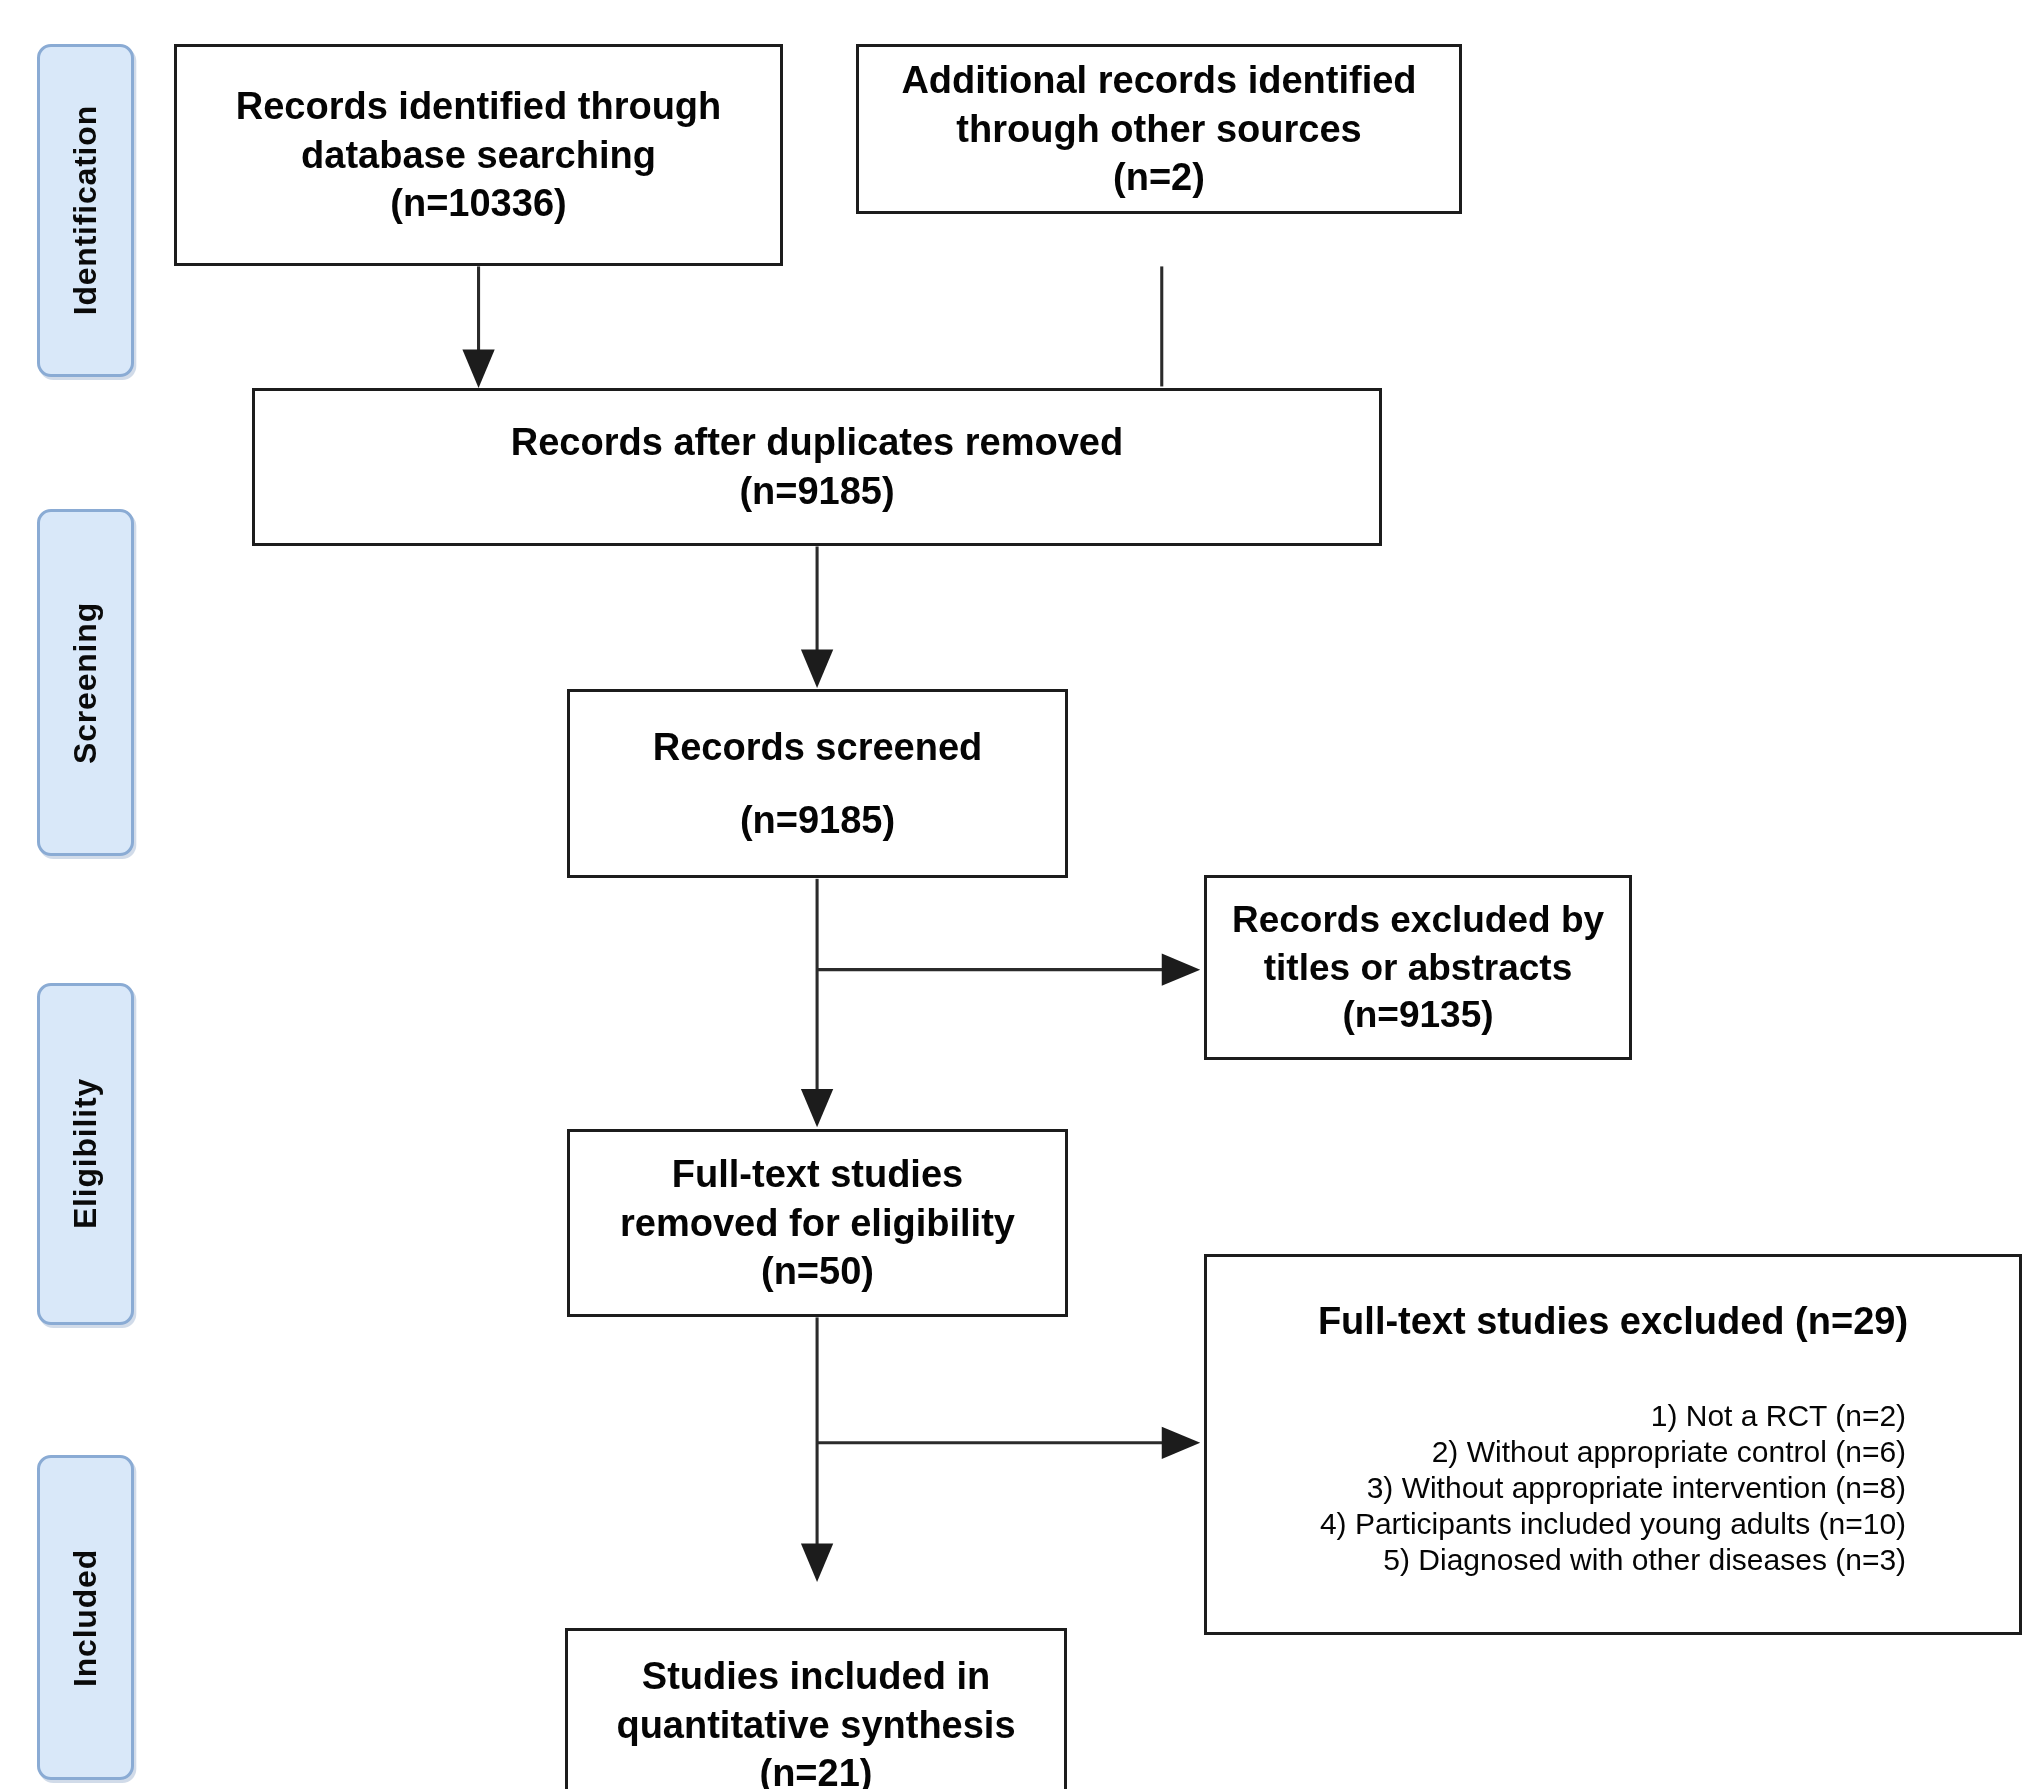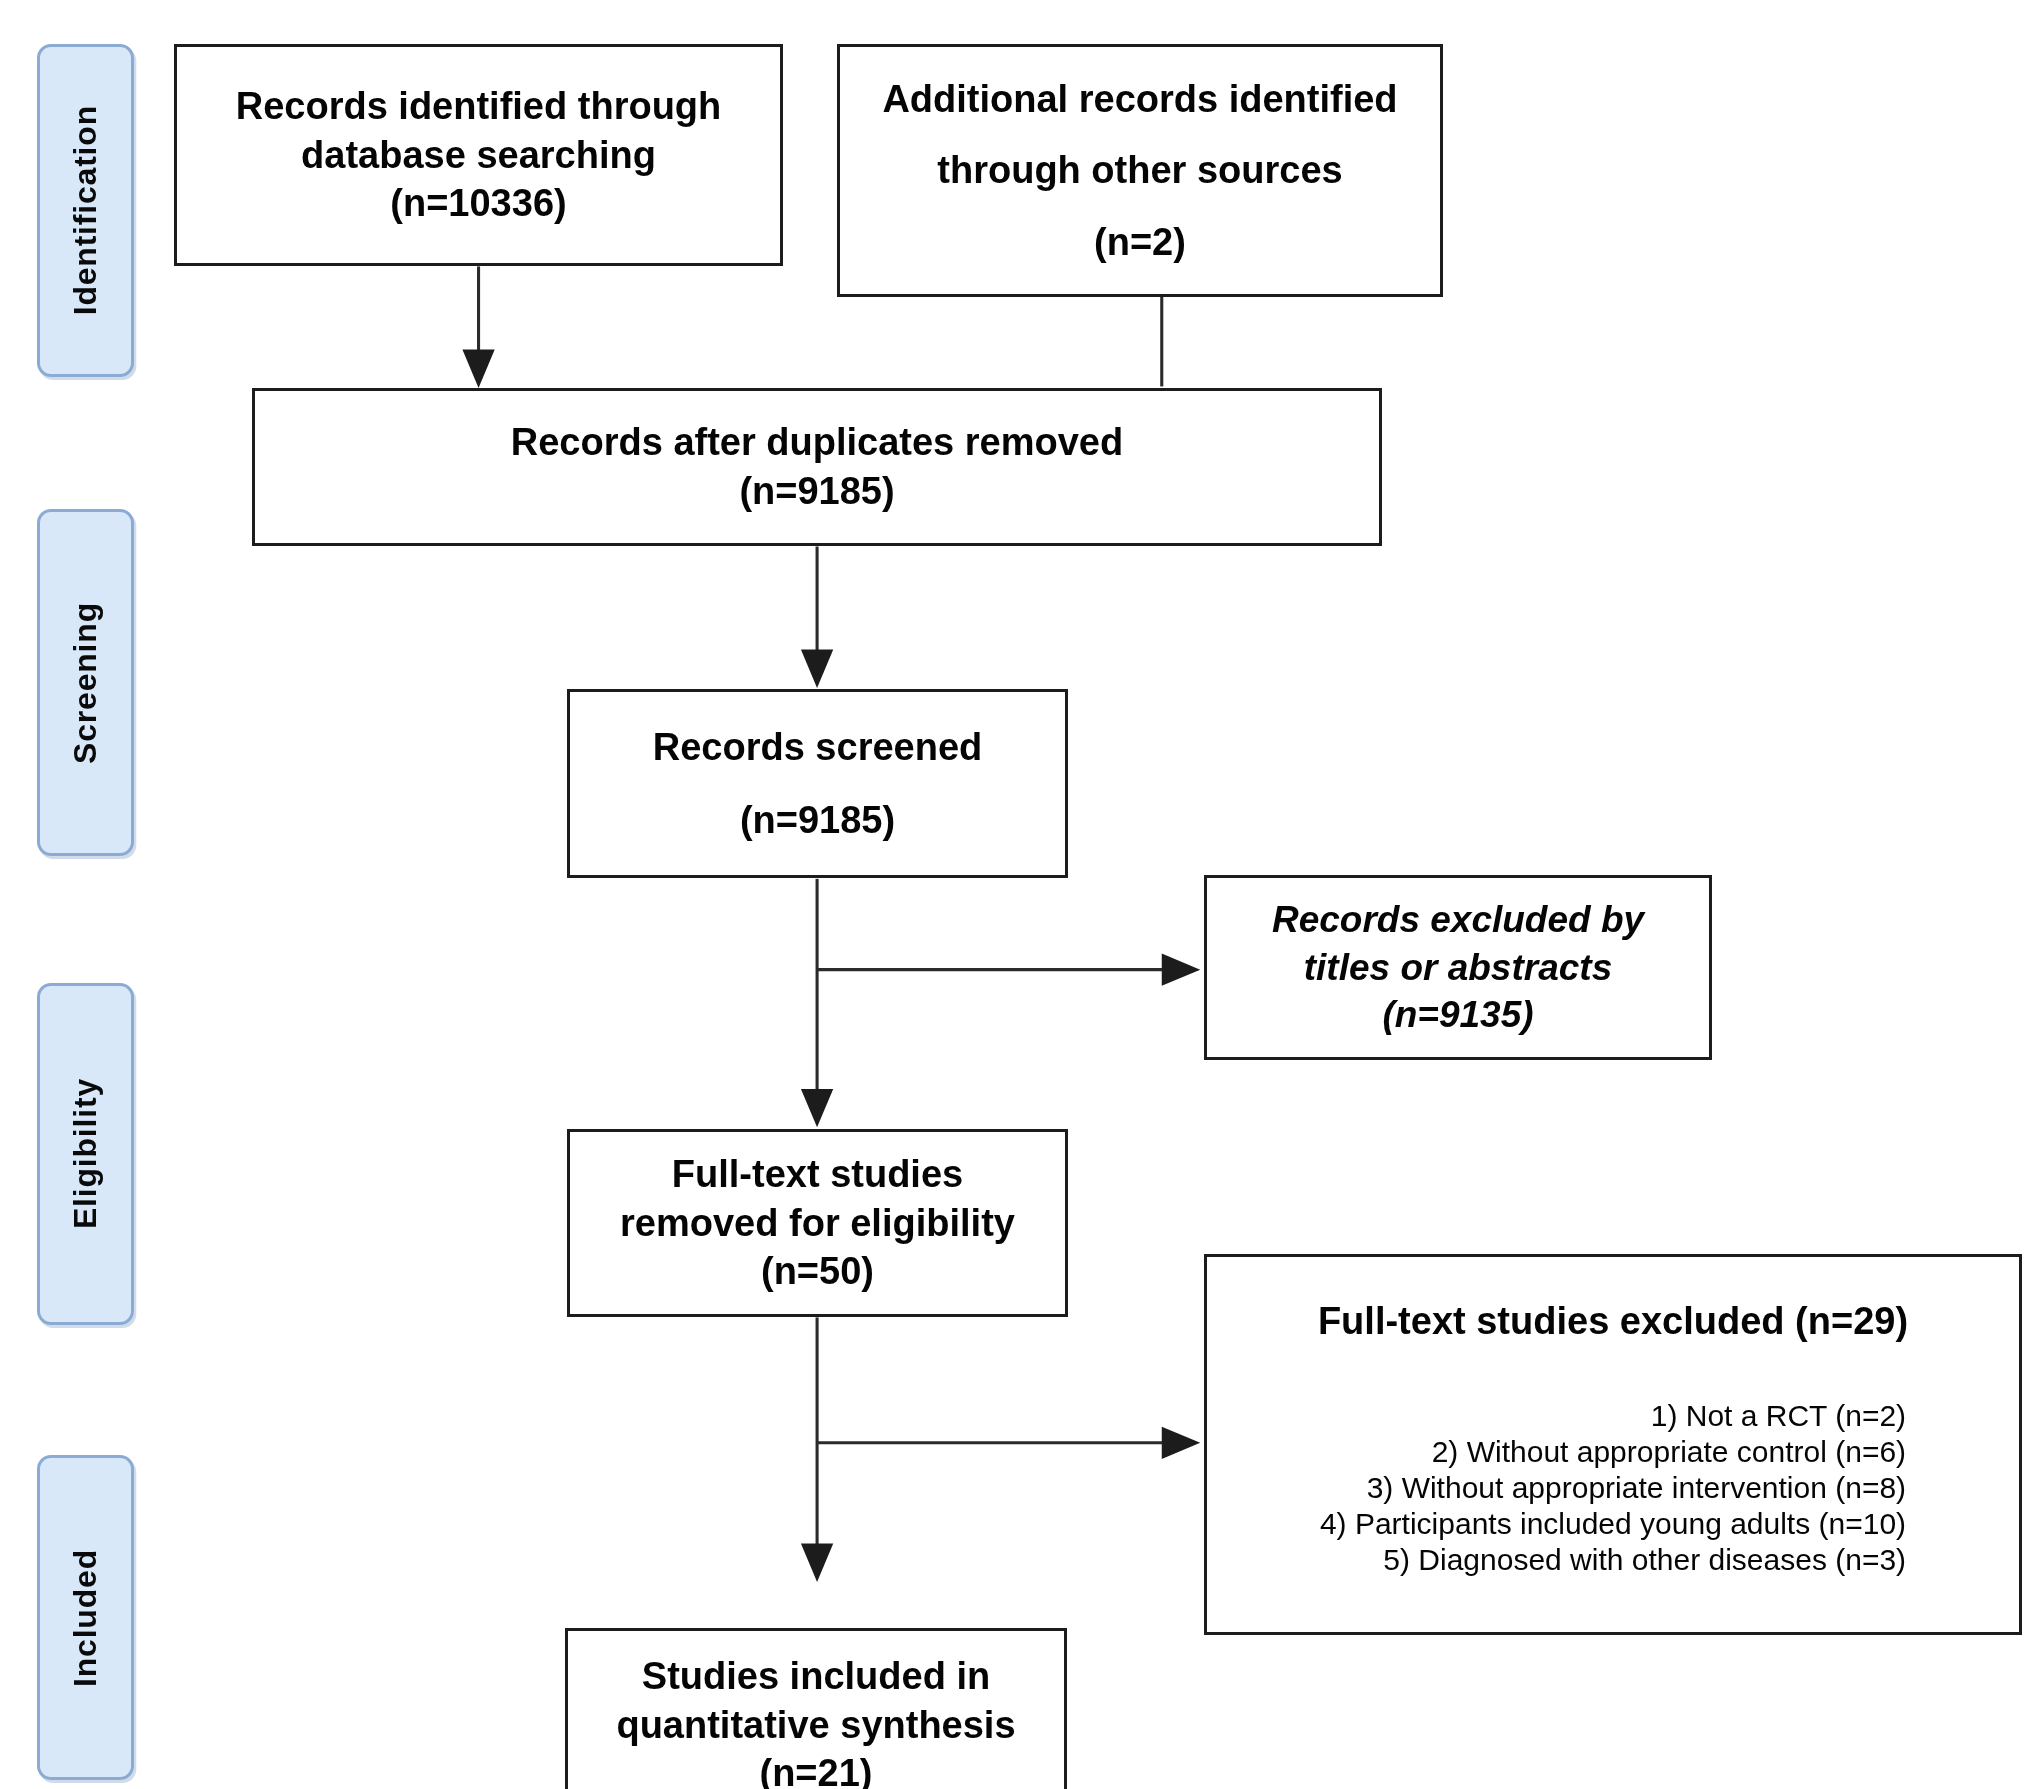--- a/index.html
+++ b/index.html
@@ -30,24 +30,24 @@
     justify-content: center;
     text-align: right;
     color: #050505;
     font-weight: bold;
     font-size: 38px;
     line-height: 1.28;
   }
   .box .line { display: block; white-space: nowrap; }
 
   .box-identified  { left: 174px;  top: 44px;   width: 609px;  height: 222px; }
-  .box-additional  { left: 837px; top: 44px;   width: 606px;  height: 253px; gap: 23px; }
+  .box-additional  { left: 856px; top: 44px;   width: 606px;  height: 170px; }
   .box-dedup       { left: 252px;  top: 388px;  width: 1130px; height: 158px; }
   .box-screened    { left: 567px;  top: 689px;  width: 501px;  height: 189px; gap: 24px; }
-  .box-excl-titles { left: 1204px; top: 875px; width: 508px;  height: 185px; font-size: 37px; font-style: italic; }
+  .box-excl-titles { left: 1204px; top: 875px; width: 428px;  height: 185px; font-size: 37px; }
   .box-fulltext    { left: 567px;  top: 1129px; width: 501px;  height: 188px; }
   .box-ft-excluded {
     left: 1204px; top: 1254px; width: 818px; height: 381px;
     justify-content: flex-start;
     padding-top: 40px;
   }
   .box-included    { left: 565px;  top: 1628px; width: 502px;  height: 194px; }
 
   .box-ft-excluded .heading { font-size: 38px; font-weight: bold; white-space: nowrap; }
   .box-ft-excluded .items {

